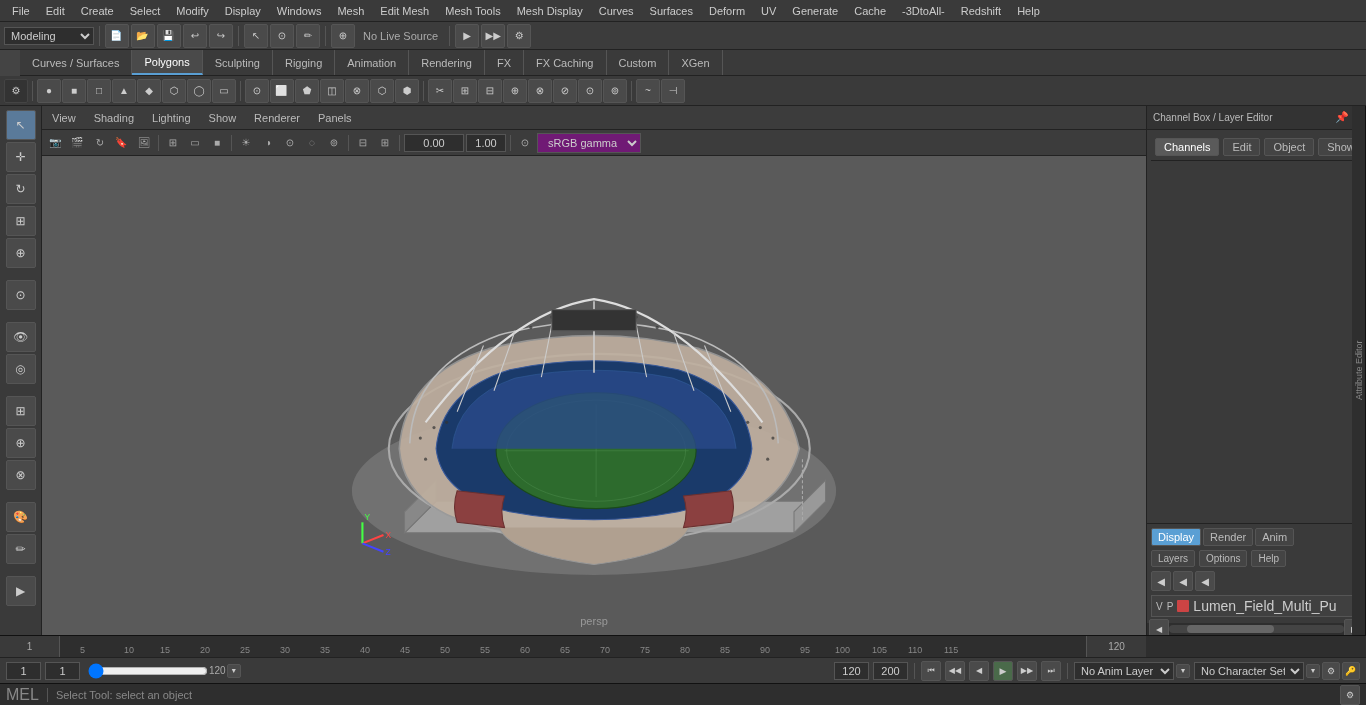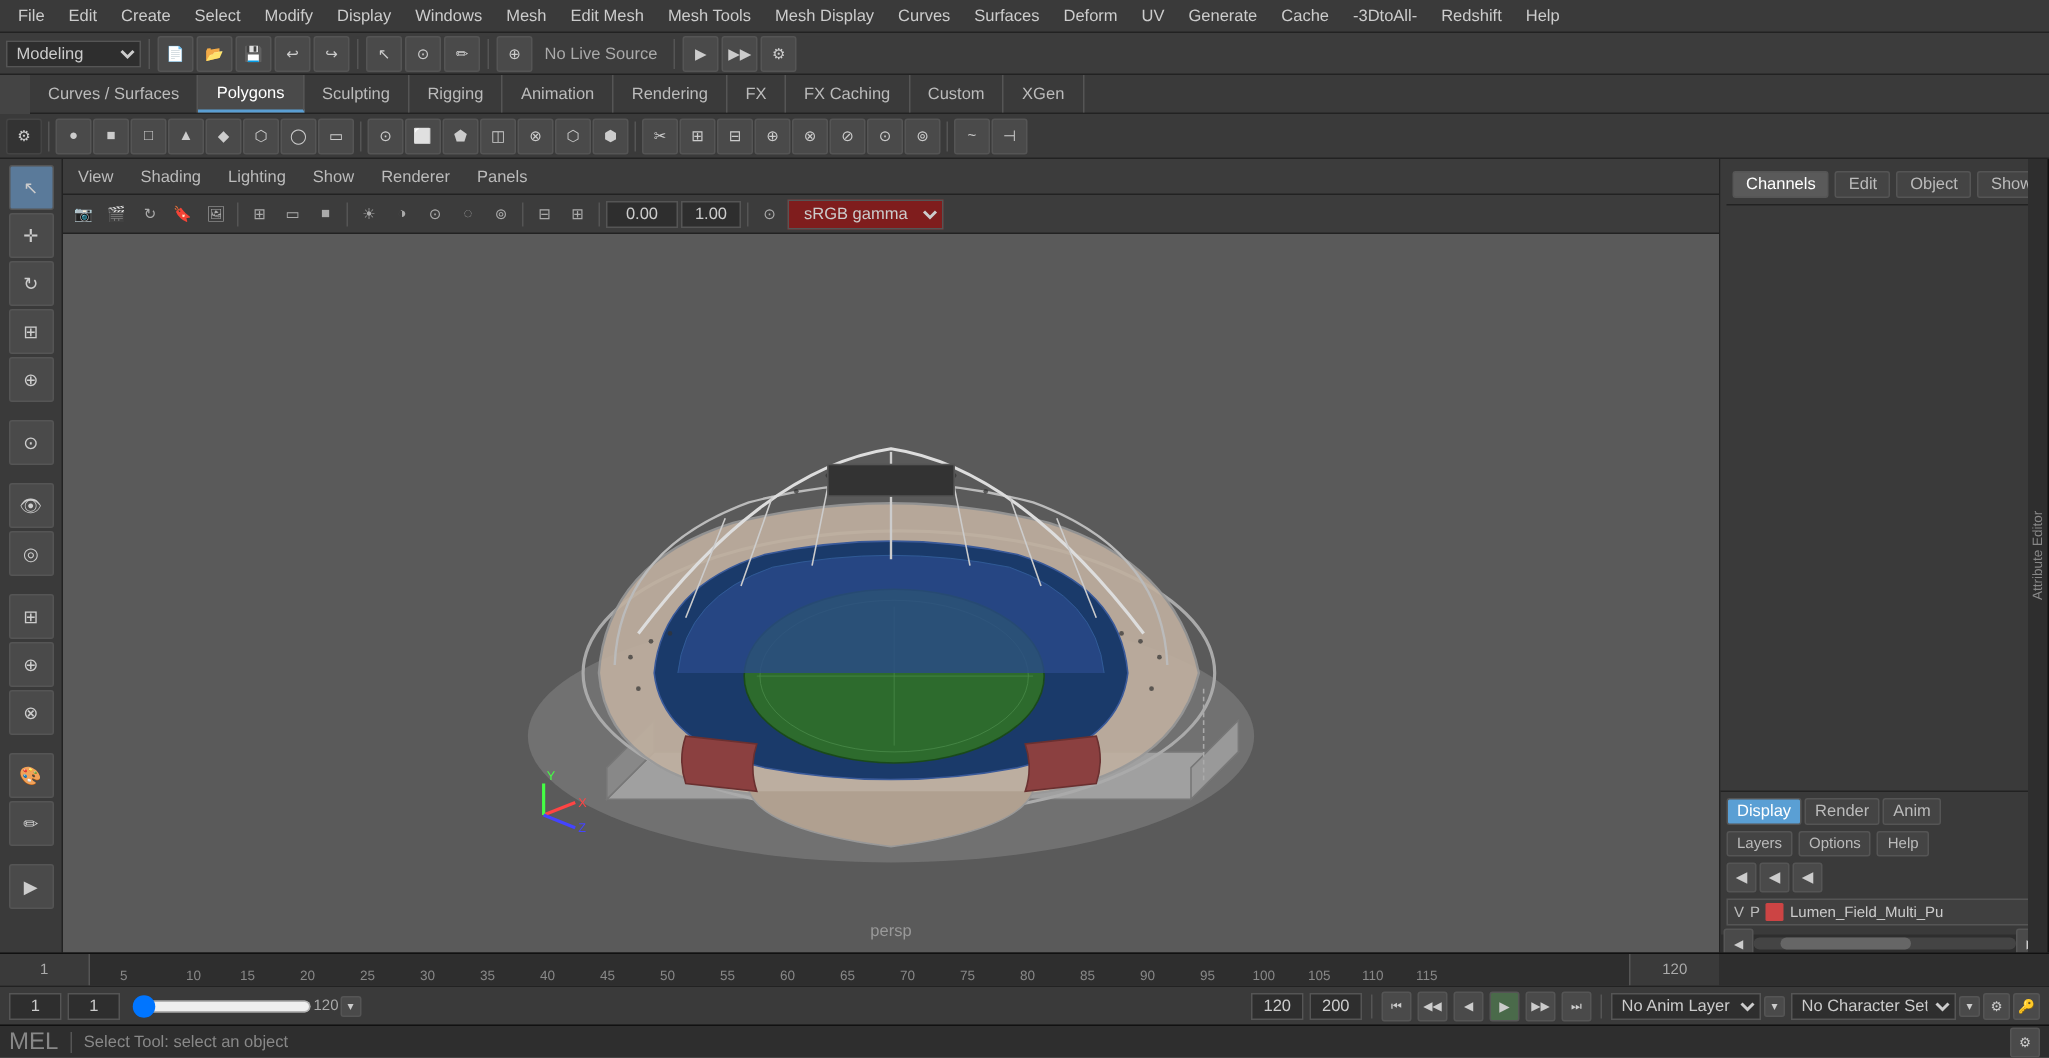--- a/index.html
+++ b/index.html
@@ -263,21 +263,21 @@
       border: 1px solid #555;
       margin-bottom: 2px;
       font-size: 10px;
     }
     .layer-color {
       width: 12px;
       height: 12px;
       background: #c44;
       border-radius: 1px;
     }
-    .layer-name { color: #ccc; font-size: 10px; flex: 1; overflow: hidden; white-space: nowrap; }
+    .layer-name { color: #ccc; font-size: 14px; flex: 1; overflow: hidden; white-space: nowrap; }
 
     
     #timeline {
       height: 22px;
       background: #2e2e2e;
       border-top: 1px solid #111;
       position: relative;
       overflow: hidden;
     }
 
@@ -582,25 +582,25 @@
       <div class="sep-v"></div>
       <div class="vp-icon">☀</div>
       <div class="vp-icon">◑</div>
       <div class="vp-icon">⊙</div>
       <div class="vp-icon">◌</div>
       <div class="vp-icon">⊚</div>
       <div class="sep-v"></div>
       <div class="vp-icon">⊟</div>
       <div class="vp-icon">⊞</div>
       <div class="sep-v"></div>
-      <input type="text" class="num-input" value="0.00" style="width: 48px;">
+      <input type="text" class="num-input" value="0.00" style="width: 60px;">
       <input type="text" class="num-input" value="1.00" style="width: 40px;">
       <div class="sep-v"></div>
       <div class="vp-icon">⊙</div>
-      <select class="color-box" style="font-size:11px;background:#7f1d1d;border:1px solid #555;color:#ccc;height:20px;">
+      <select class="color-box" style="font-size:11px;background:#701a75;border:1px solid #555;color:#ccc;height:20px;">
         <option>sRGB gamma</option>
       </select>
     </div>
 
     <div id="viewport">
 
       <svg id="stadium-model" viewBox="0 0 520 380" style="position:absolute;top:50%;left:50%;transform:translate(-50%,-50%);width:560px;height:400px;">
 
         <ellipse cx="260" cy="280" rx="230" ry="80" fill="#888" opacity="0.5"></ellipse>
 
@@ -669,20 +669,27 @@
           <text x="2" y="-22" fill="#44ff44" font-size="8">Y</text>
           <text x="22" y="11" fill="#4444ff" font-size="8">Z</text>
         </g>
       </svg>
 
       <div id="viewport-label">persp</div>
     </div>
   </div>
 
   <div id="right-panel">
+    <div id="right-panel-header">
+      <span style="font-size:10px;">Channel Box / Layer Editor</span>
+      <div style="display:flex;gap:2px;">
+        <span style="cursor:pointer;color:#888;">📌</span>
+        <span style="cursor:pointer;color:#888;">✕</span>
+      </div>
+    </div>
 
     <div id="channel-box" style="flex:1;background:#3a3a3a;display:flex;flex-direction:column;">
       <div class="channel-tabs" style="padding:4px;border-bottom:1px solid #222;">
         <div class="channel-tab active">Channels</div>
         <div class="channel-tab">Edit</div>
         <div class="channel-tab">Object</div>
         <div class="channel-tab">Show</div>
       </div>
       <div style="flex:1;background:#3a3a3a;"></div>
     </div>

